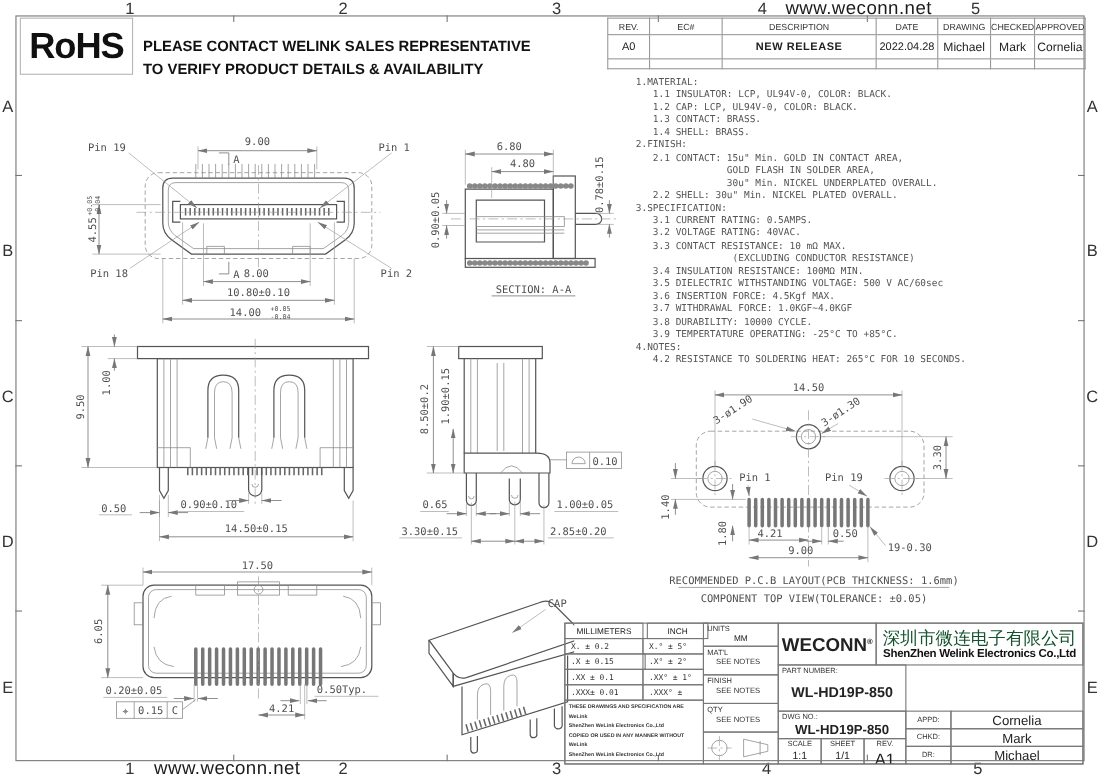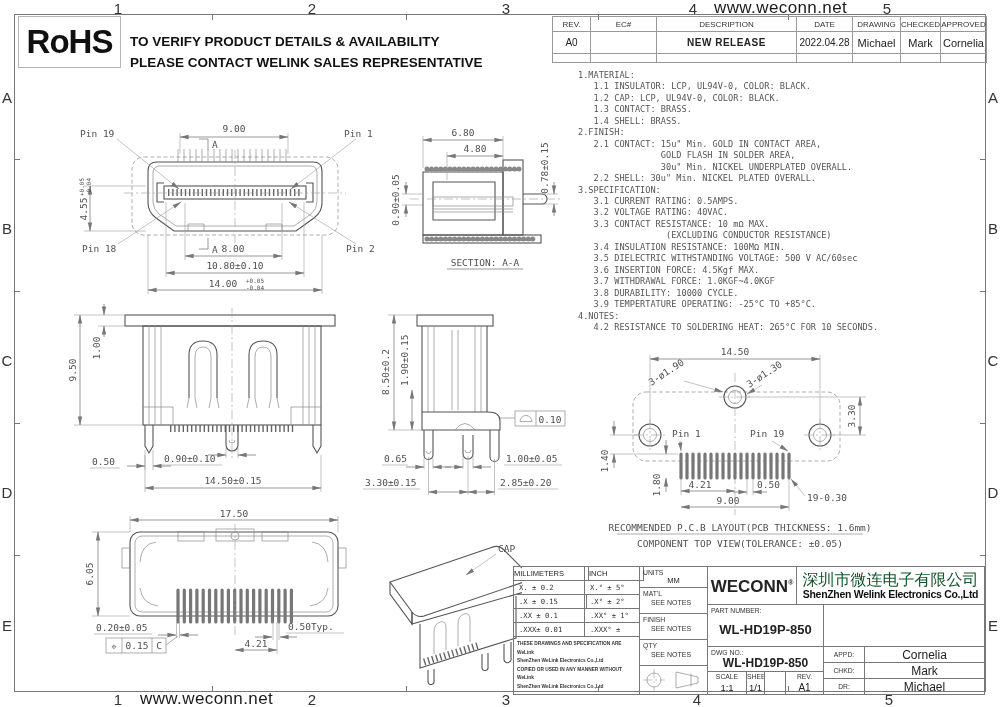--- a/index.html
+++ b/index.html
@@ -30,21 +30,21 @@
   .cl{stroke:#9a9a9a;fill:none;stroke-width:.6;stroke-dasharray:9 3 2 3}
   .dash{stroke-dasharray:4 2.5}
   .teeth{stroke:#666;stroke-width:7;stroke-dasharray:1.4 2.8;fill:none}
   .dots{stroke:#888;stroke-width:5;stroke-dasharray:0 4.6;stroke-linecap:round;fill:none}
   .pads{stroke:#777;stroke-width:3.2;stroke-linecap:round;fill:none}
   .tb{position:absolute;left:513px;top:566px;width:472px;height:129px}
   .tb .cell{position:absolute;border:1px solid #777;overflow:hidden}
   .tb .lbl{position:absolute;left:3px;top:2px;font-size:6.8px;color:#333}
   .tb .ctr{position:absolute;left:0;right:0;text-align:center}
   .tolrow{font-family:"DejaVu Sans Mono",monospace;font-size:7.2px;color:#333;line-height:14px;padding-left:5px}
-  .tolhead{font-size:7.5px;color:#222;line-height:14px}
+  .tolhead{font-size:7.5px;color:#222;text-align:center;line-height:14px}
   .disc{font-size:4.8px;font-weight:700;color:#333;line-height:8.6px;padding:3px 2px 0 3px}
   .seenotes{position:absolute;left:11px;top:11px;font-size:7px;color:#333}
 </style>
 </head>
 <body>
 
 <div class="sheet">
 
   <svg width="0" height="0" style="position:absolute" aria-hidden="true">
     <defs>
@@ -96,22 +96,22 @@
   <div class="tick" style="left:14px;top:291px;width:6px;height:1px"></div>
   <div class="tick" style="left:14px;top:423px;width:6px;height:1px"></div>
   <div class="tick" style="left:14px;top:555px;width:6px;height:1px"></div>
   <div class="tick" style="left:980px;top:159px;width:6px;height:1px"></div>
   <div class="tick" style="left:980px;top:291px;width:6px;height:1px"></div>
   <div class="tick" style="left:980px;top:423px;width:6px;height:1px"></div>
   <div class="tick" style="left:980px;top:555px;width:6px;height:1px"></div>
 
   <div class="rohs">RoHS</div>
   <div class="notice">
+    <div>PLEASE CONTACT WELINK SALES REPRESENTATIVE</div>
     <div>TO VERIFY PRODUCT DETAILS &amp; AVAILABILITY</div>
-    <div>PLEASE CONTACT WELINK SALES REPRESENTATIVE</div>
   </div>
 
   <table class="revtbl">
     <colgroup>
         <col style="width:38px">
         <col style="width:66px">
         <col style="width:140px">
         <col style="width:56px">
         <col style="width:48px">
         <col style="width:40px">
@@ -541,27 +541,27 @@
     </div>
 
     <div class="cell" style="left:194px;top:80px;width:117px;height:26px">
       <span class="lbl">DWG NO.:</span>
       <span class="ctr" style="top:9px;font-size:12px;font-weight:700">WL-HD19P-850</span>
     </div>
     <div class="cell" style="left:194px;top:105px;width:40px;height:24px">
       <span class="ctr" style="top:1px;font-size:6.8px;color:#333">SCALE</span>
       <span class="ctr" style="top:10px;font-size:9.5px">1:1</span>
     </div>
-    <div class="cell" style="left:233px;top:105px;width:19px;height:24px">
+    <div class="cell" style="left:233px;top:105px;width:40px;height:24px">
       <span class="ctr" style="top:1px;font-size:6.8px;color:#333">SHEET</span>
       <span class="ctr" style="top:10px;font-size:9.5px">1/1</span>
     </div>
     <div class="cell" style="left:272px;top:105px;width:39px;height:24px">
       <span class="ctr" style="top:1px;font-size:6.8px;color:#333">REV.</span>
-      <span class="ctr" style="top:10px;font-size:10px">A1</span>
+      <span class="ctr" style="top:10px;font-size:15px">A1</span>
     </div>
 
     <div class="cell" style="left:310px;top:80px;width:42px;height:17px">
         <span class="ctr" style="top:4px;font-size:6.8px;color:#333">APPD:</span>
       </div>
     <div class="cell" style="left:351px;top:80px;width:121px;height:17px">
         <span class="ctr" style="top:1px;font-size:12px">Cornelia</span>
       </div>
     <div class="cell" style="left:310px;top:96px;width:42px;height:17px">
         <span class="ctr" style="top:4px;font-size:6.8px;color:#333">CHKD:</span>

